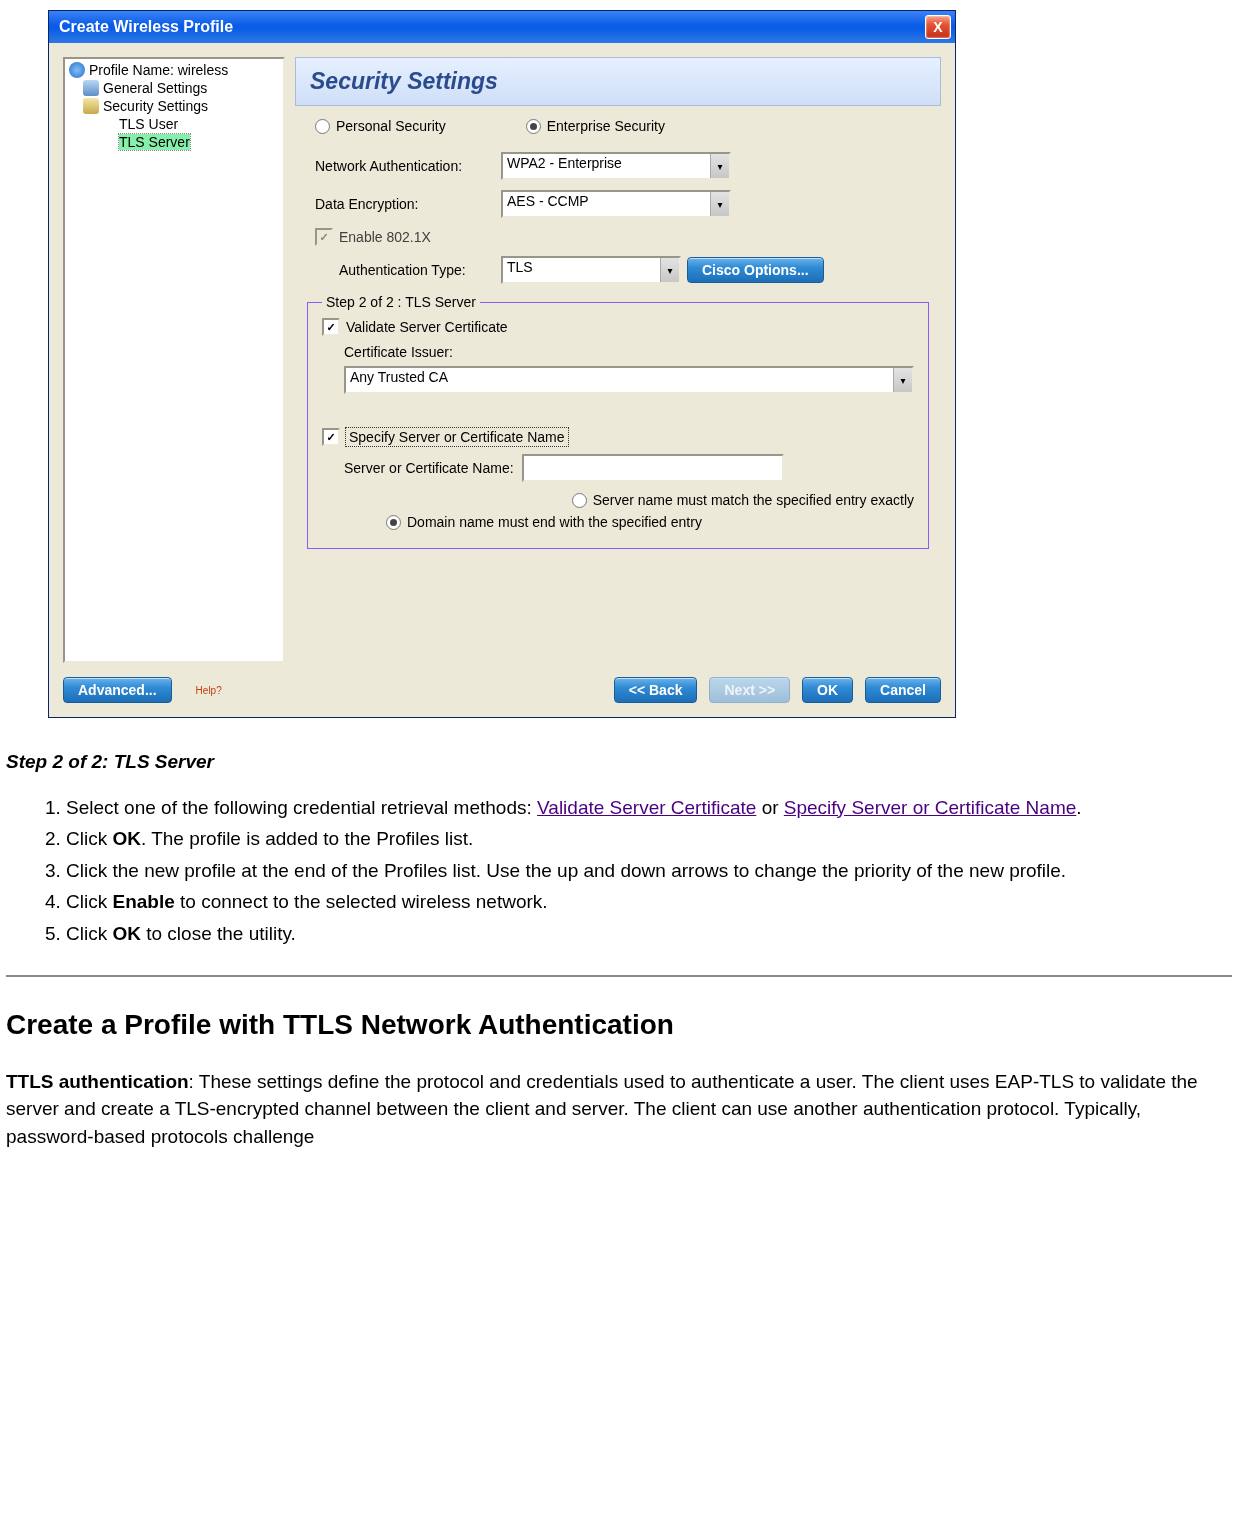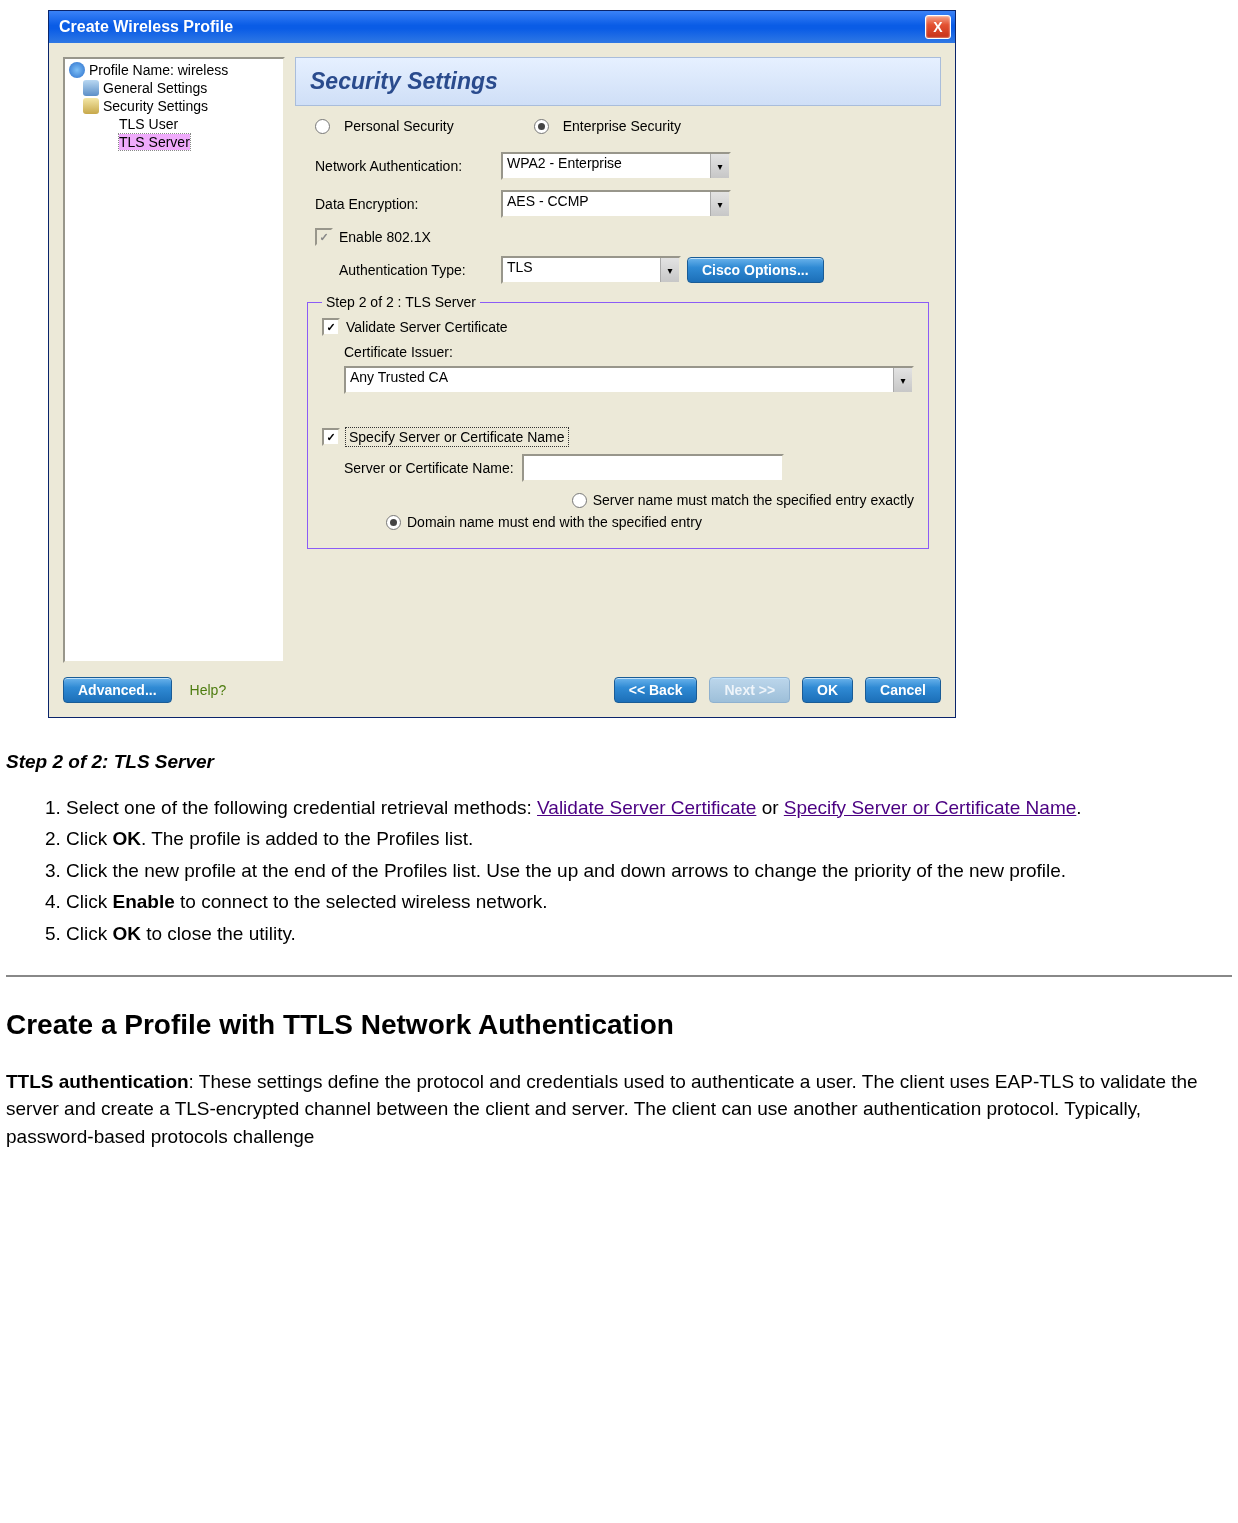--- a/index.html
+++ b/index.html
@@ -57,21 +57,21 @@
     padding-top: 2px;
   }
   .tree-row {
     display: flex;
     align-items: center;
     gap: 4px;
     padding: 1px 4px;
     white-space: nowrap;
   }
   .tree-row.selected span {
-    background: #f0abfc;
+    background: #86efac;
     outline: 1px dotted #888;
   }
   .ti { width: 16px; height: 16px; display: inline-block; }
   .ti-globe { background: radial-gradient(#7ec0f7, #2a6ecb); border-radius: 50%; }
   .ti-user { background: linear-gradient(#b9d8f2, #5c8fc7); border-radius: 3px; }
   .ti-lock { background: linear-gradient(#f4e7a7, #c7a84a); border-radius: 3px; position: relative; }
 
   .rightpane {
     flex: 1;
     padding-left: 10px;
@@ -93,21 +93,21 @@
   }
   .radiorow {
     display: flex;
     gap: 80px;
     margin-bottom: 18px;
     padding-left: 10px;
   }
   .radiorow label, .form label {
     display: flex;
     align-items: center;
-    gap: 14px;
+    gap: 6px;
   }
   .radio-off, .radio-on {
     width: 13px; height: 13px; border-radius: 50%; border: 1px solid #777; background: #fff; display:inline-flex; align-items:center; justify-content:center;
   }
   .radio-on::after { content:""; width:7px; height:7px; border-radius:50%; background:#444; }
 
   .fieldrow {
     display: flex;
     align-items: center;
     margin-bottom: 10px;
@@ -172,21 +172,21 @@
   .highlight-box {
     outline: 1px dotted #333;
   }
 
   .dlgfooter {
     display: flex;
     align-items: center;
     gap: 12px;
     padding: 8px 14px 14px 14px;
   }
-  .dlgfooter .help { color: #4d7c0f; font-size:14px; font-family: Tahoma, sans-serif; margin-left: 6px; }
+  .dlgfooter .help { color: #c2410c; font-size:10px; font-family: Tahoma, sans-serif; margin-left: 12px; }
   .spacer { flex: 1; }
 
   
   .doc {
     padding: 0 6px 10px 6px;
     font-family: Verdana, sans-serif;
     font-size: 19px;
     line-height: 1.45;
   }
   .doc b { font-weight: bold; }
@@ -245,21 +245,21 @@
         </div>
 
         <div class="fieldrow">
           <span class="lbl">Network Authentication:</span>
           <div class="select"><span>WPA2 - Enterprise</span></div>
         </div>
         <div class="fieldrow">
           <span class="lbl">Data Encryption:</span>
           <div class="select"><span>AES - CCMP</span></div>
         </div>
-        <div class="fieldrow" style="padding-left:10px; color:#000000;">
+        <div class="fieldrow" style="padding-left:10px; color:#404040;">
           <span class="checkbox checked disabled"></span>
           <span>Enable 802.1X</span>
         </div>
         <div class="fieldrow">
           <span class="lbl" style="padding-left:34px; width:156px;">Authentication Type:</span>
           <div class="select" style="flex:0 0 150px"><span>TLS</span></div>
           <button class="cisco-btn">Cisco Options...</button>
         </div>
 
         <fieldset>

